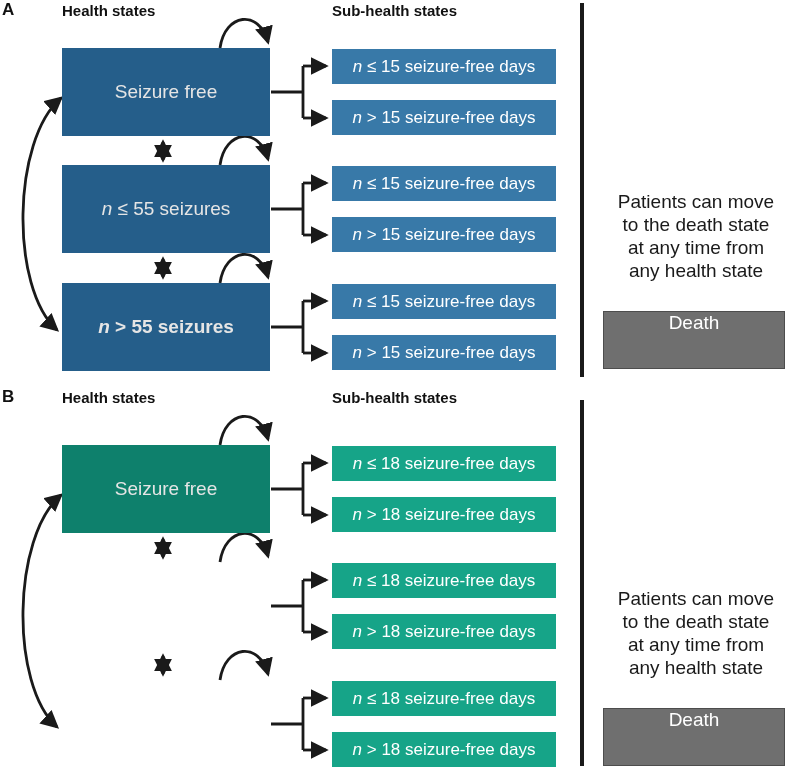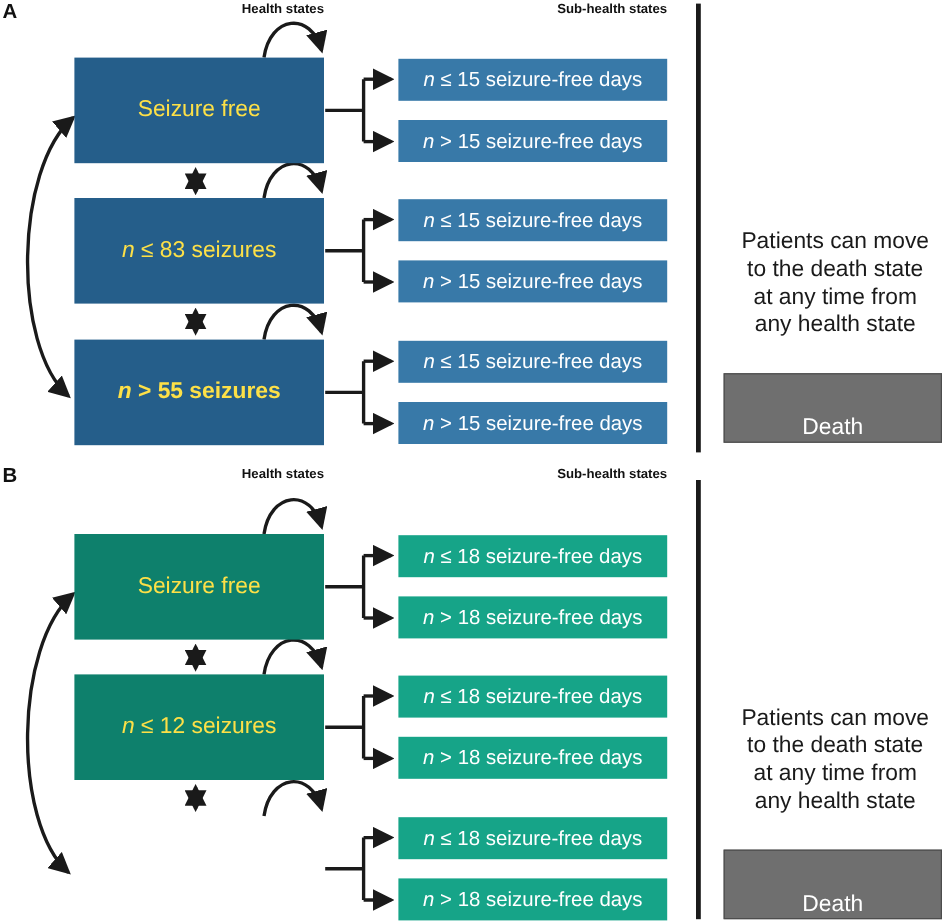--- a/index.html
+++ b/index.html
@@ -9,49 +9,49 @@
     background:#ffffff;
     font-family:"Liberation Sans", sans-serif;
     overflow:hidden;
   }
   .arrows{position:absolute;left:0;top:0;width:787px;height:768px;}
   .panel-label{
     position:absolute;left:2px;width:24px;
     font-size:17px;font-weight:bold;color:#111;
   }
   .hdr{
-    position:absolute;text-align:right;
-    font-size:11px;font-weight:bold;color:#111;
+    position:absolute;text-align:left;
+    font-size:15px;font-weight:bold;color:#111;
     white-space:nowrap;
   }
   .mainbox{
     position:absolute;left:62px;width:208px;height:88px;
     display:flex;align-items:center;justify-content:center;
-    color:#fde047;font-size:19px;
+    color:#e5e5e5;font-size:19px;
   }
   .subbox{
     position:absolute;left:332px;width:224px;height:35px;
     display:flex;align-items:center;justify-content:center;
     color:#ffffff;font-size:17px;white-space:pre;
   }
   .pA-main{background:#255E8A;}
   .pA-sub{background:#3879A8;}
   .pB-main{background:#0E806C;}
   .pB-sub{background:#16A488;}
   .sep{
     position:absolute;left:580px;width:4px;background:#1a1a1a;
   }
   .death-note{
     position:absolute;left:600px;width:192px;
     text-align:center;font-size:19px;line-height:23px;color:#1a1a1a;
   }
   .death-box{
     position:absolute;left:603px;width:182px;height:58px;
     background:#6F6F6F;border:1px solid #4d4d4d;box-sizing:border-box;
-    display:flex;align-items:flex-end;justify-content:center;
+    display:flex;align-items:flex-start;justify-content:center;
     color:#ffffff;font-size:19px;
   }
   .var{font-style:italic;}
   svg path, svg line{stroke:#1a1a1a;stroke-width:2.8;fill:none;}
 </style>
 </head>
 <body>
 
 <div class="canvas">
 
@@ -96,21 +96,21 @@
   </svg>
 
   <div class="panel-label" style="top:0px">A</div>
   <div class="hdr" style="left:62px;width:208px;top:2px">Health states</div>
   <div class="hdr" style="left:332px;width:224px;top:2px">Sub-health states</div>
 
   <div class="mainbox pA-main" style="top: 48px; background: rgb(37, 94, 138);" title="Seizure free">
     <span><span class="var"></span><span>Seizure free</span></span>
   </div>
   <div class="mainbox pA-main" style="top: 165px; background: rgb(37, 94, 138);">
-    <span><span class="var">n</span><span> ≤ 83 seizures</span></span>
+    <span><span class="var">n</span><span> ≤ 55 seizures</span></span>
   </div>
   <div class="mainbox pA-main" style="top: 283px; background: rgb(37, 94, 138); font-weight: bold;">
     <span><span class="var">n</span><span> &gt; 55 seizures</span></span>
   </div>
 
   <div class="subbox pA-sub" style="top: 49px; background: rgb(56, 121, 168);">
     <span><span class="var">n</span><span> ≤ 15 seizure-free days</span></span>
   </div>
   <div class="subbox pA-sub" style="top: 100px; background: rgb(56, 121, 168);">
     <span><span class="var">n</span><span> &gt; 15 seizure-free days</span></span>
@@ -140,23 +140,20 @@
     <span>Death</span>
   </div>
 
   <div class="panel-label" style="top:387px">B</div>
   <div class="hdr" style="left:62px;width:208px;top:389px">Health states</div>
   <div class="hdr" style="left:332px;width:224px;top:389px">Sub-health states</div>
 
   <div class="mainbox pB-main" style="top: 445px; background: rgb(14, 128, 108);">
     <span><span class="var"></span><span>Seizure free</span></span>
   </div>
-  <div class="mainbox pB-main" style="top: 562px; background: rgb(14, 128, 108);">
-    <span><span class="var">n</span><span> ≤ 12 seizures</span></span>
-  </div>
 
   <div class="subbox pB-sub" style="top: 446px; background: rgb(22, 164, 136);">
     <span><span class="var">n</span><span> ≤ 18 seizure-free days</span></span>
   </div>
   <div class="subbox pB-sub" style="top: 497px; background: rgb(22, 164, 136);">
     <span><span class="var">n</span><span> &gt; 18 seizure-free days</span></span>
   </div>
   <div class="subbox pB-sub" style="top: 563px; background: rgb(22, 164, 136);">
     <span><span class="var">n</span><span> ≤ 18 seizure-free days</span></span>
   </div>

